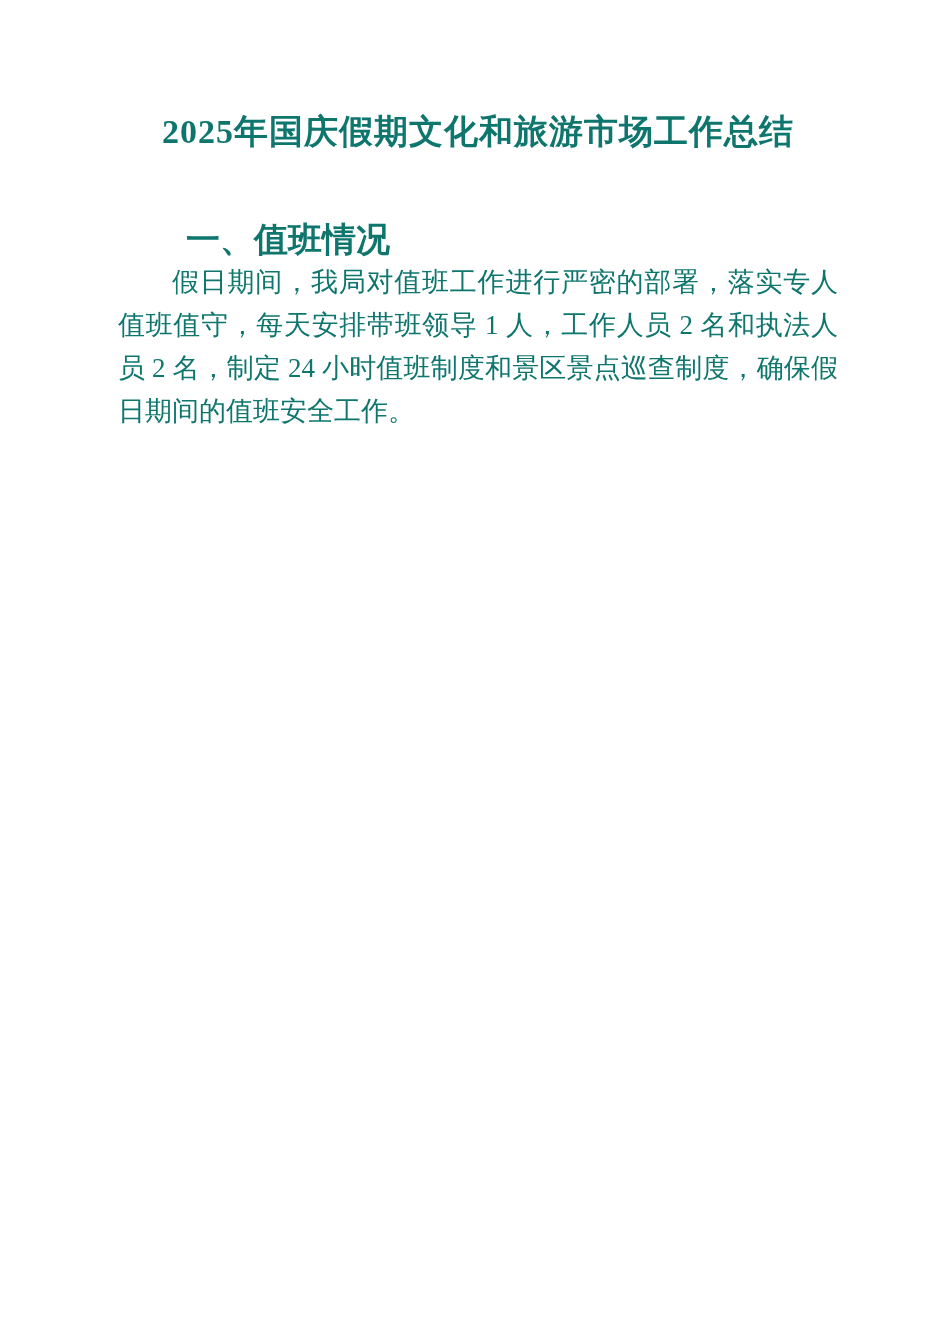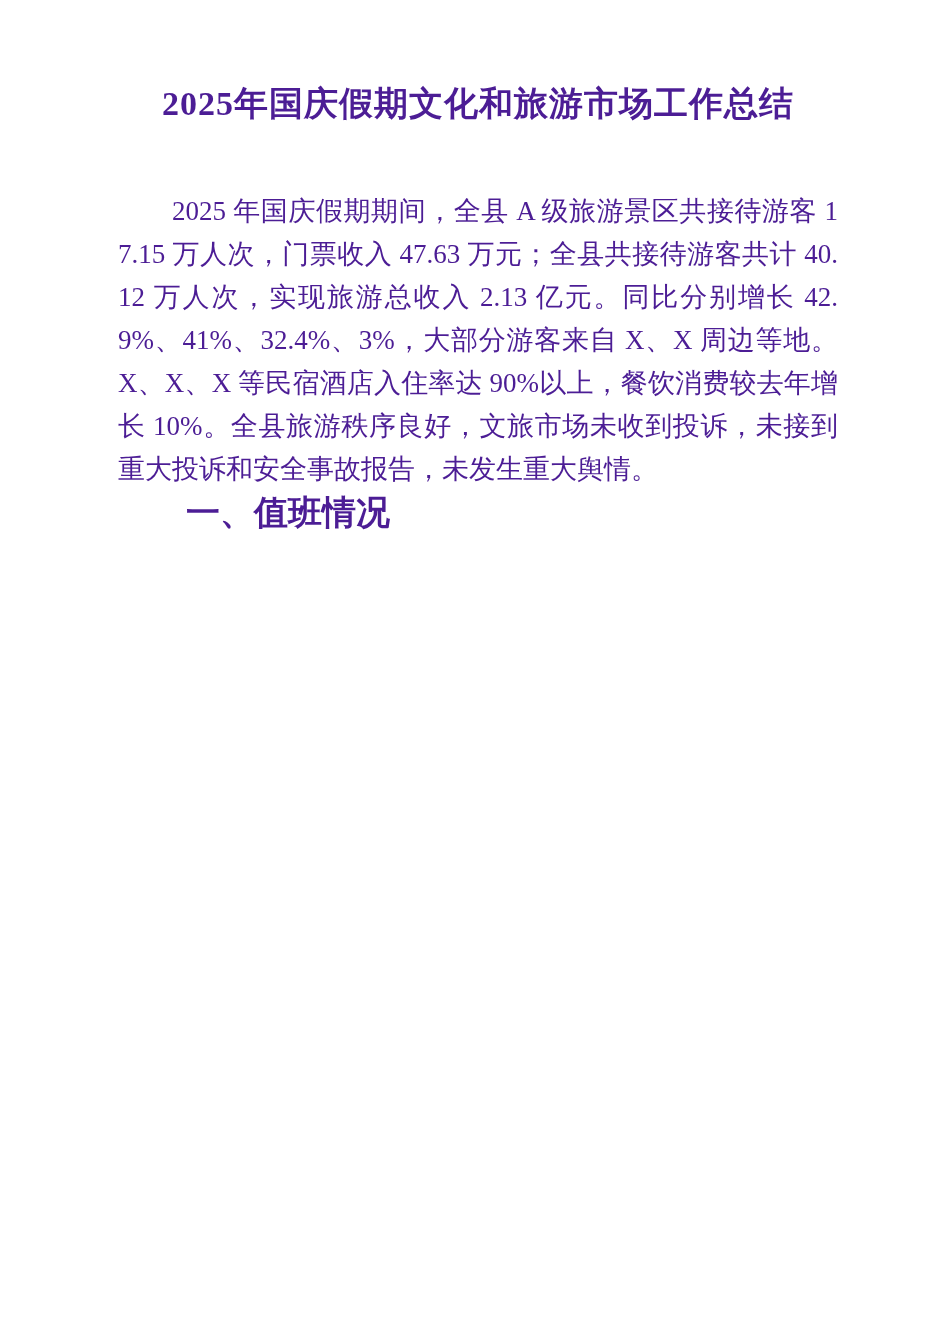--- a/index.html
+++ b/index.html
@@ -6,22 +6,22 @@
   html, body {
     background: #ffffff;
     font-family: "Liberation Serif", "DejaVu Serif", serif;
   }
   .page {
     position: relative;
     width: 950px;
     height: 1344px;
     margin: 0 auto;
     background: #ffffff;
-    color: #4c1d95;
-    padding: 80px 112px 0 118px;
+    color: #0f766e;
+    padding: 108px 112px 0 118px;
     overflow: hidden;
   }
   .doc-title {
     font-size: 34px;
     font-weight: bold;
     text-align: center;
     line-height: 48px;
     letter-spacing: 1px;
     font-family: "Liberation Serif", "DejaVu Serif", serif;
     margin-bottom: 62px;
@@ -40,19 +40,19 @@
     text-indent: 2em;
     font-family: "Liberation Sans", "DejaVu Sans", sans-serif;
   }
 </style>
 </head>
 <body>
 
 <div class="page">
   <h1 class="doc-title">2025年国庆假期文化和旅游市场工作总结</h1>
 
-  <p class="para">2025 年国庆假期期间，全县 A 级旅游景区共接待游客 17.15 万人次，门票收入 47.63 万元；全县共接待游客共计 40.12 万人次，实现旅游总收入 2.13 亿元。同比分别增长 42.9%、41%、32.4%、3%，大部分游客来自 X、X 周边等地。X、X、X 等民宿酒店入住率达 90%以上，餐饮消费较去年增长 10%。全县旅游秩序良好，文旅市场未收到投诉，未接到重大投诉和安全事故报告，未发生重大舆情。</p>
 
   <h2 class="heading">一、值班情况</h2>
 
+  <p class="para">假日期间，我局对值班工作进行严密的部署，落实专人值班值守，每天安排带班领导 1 人，工作人员 2 名和执法人员 2 名，制定 24 小时值班制度和景区景点巡查制度，确保假日期间的值班安全工作。</p>
 
 
 </div>
 
 </body></html>

